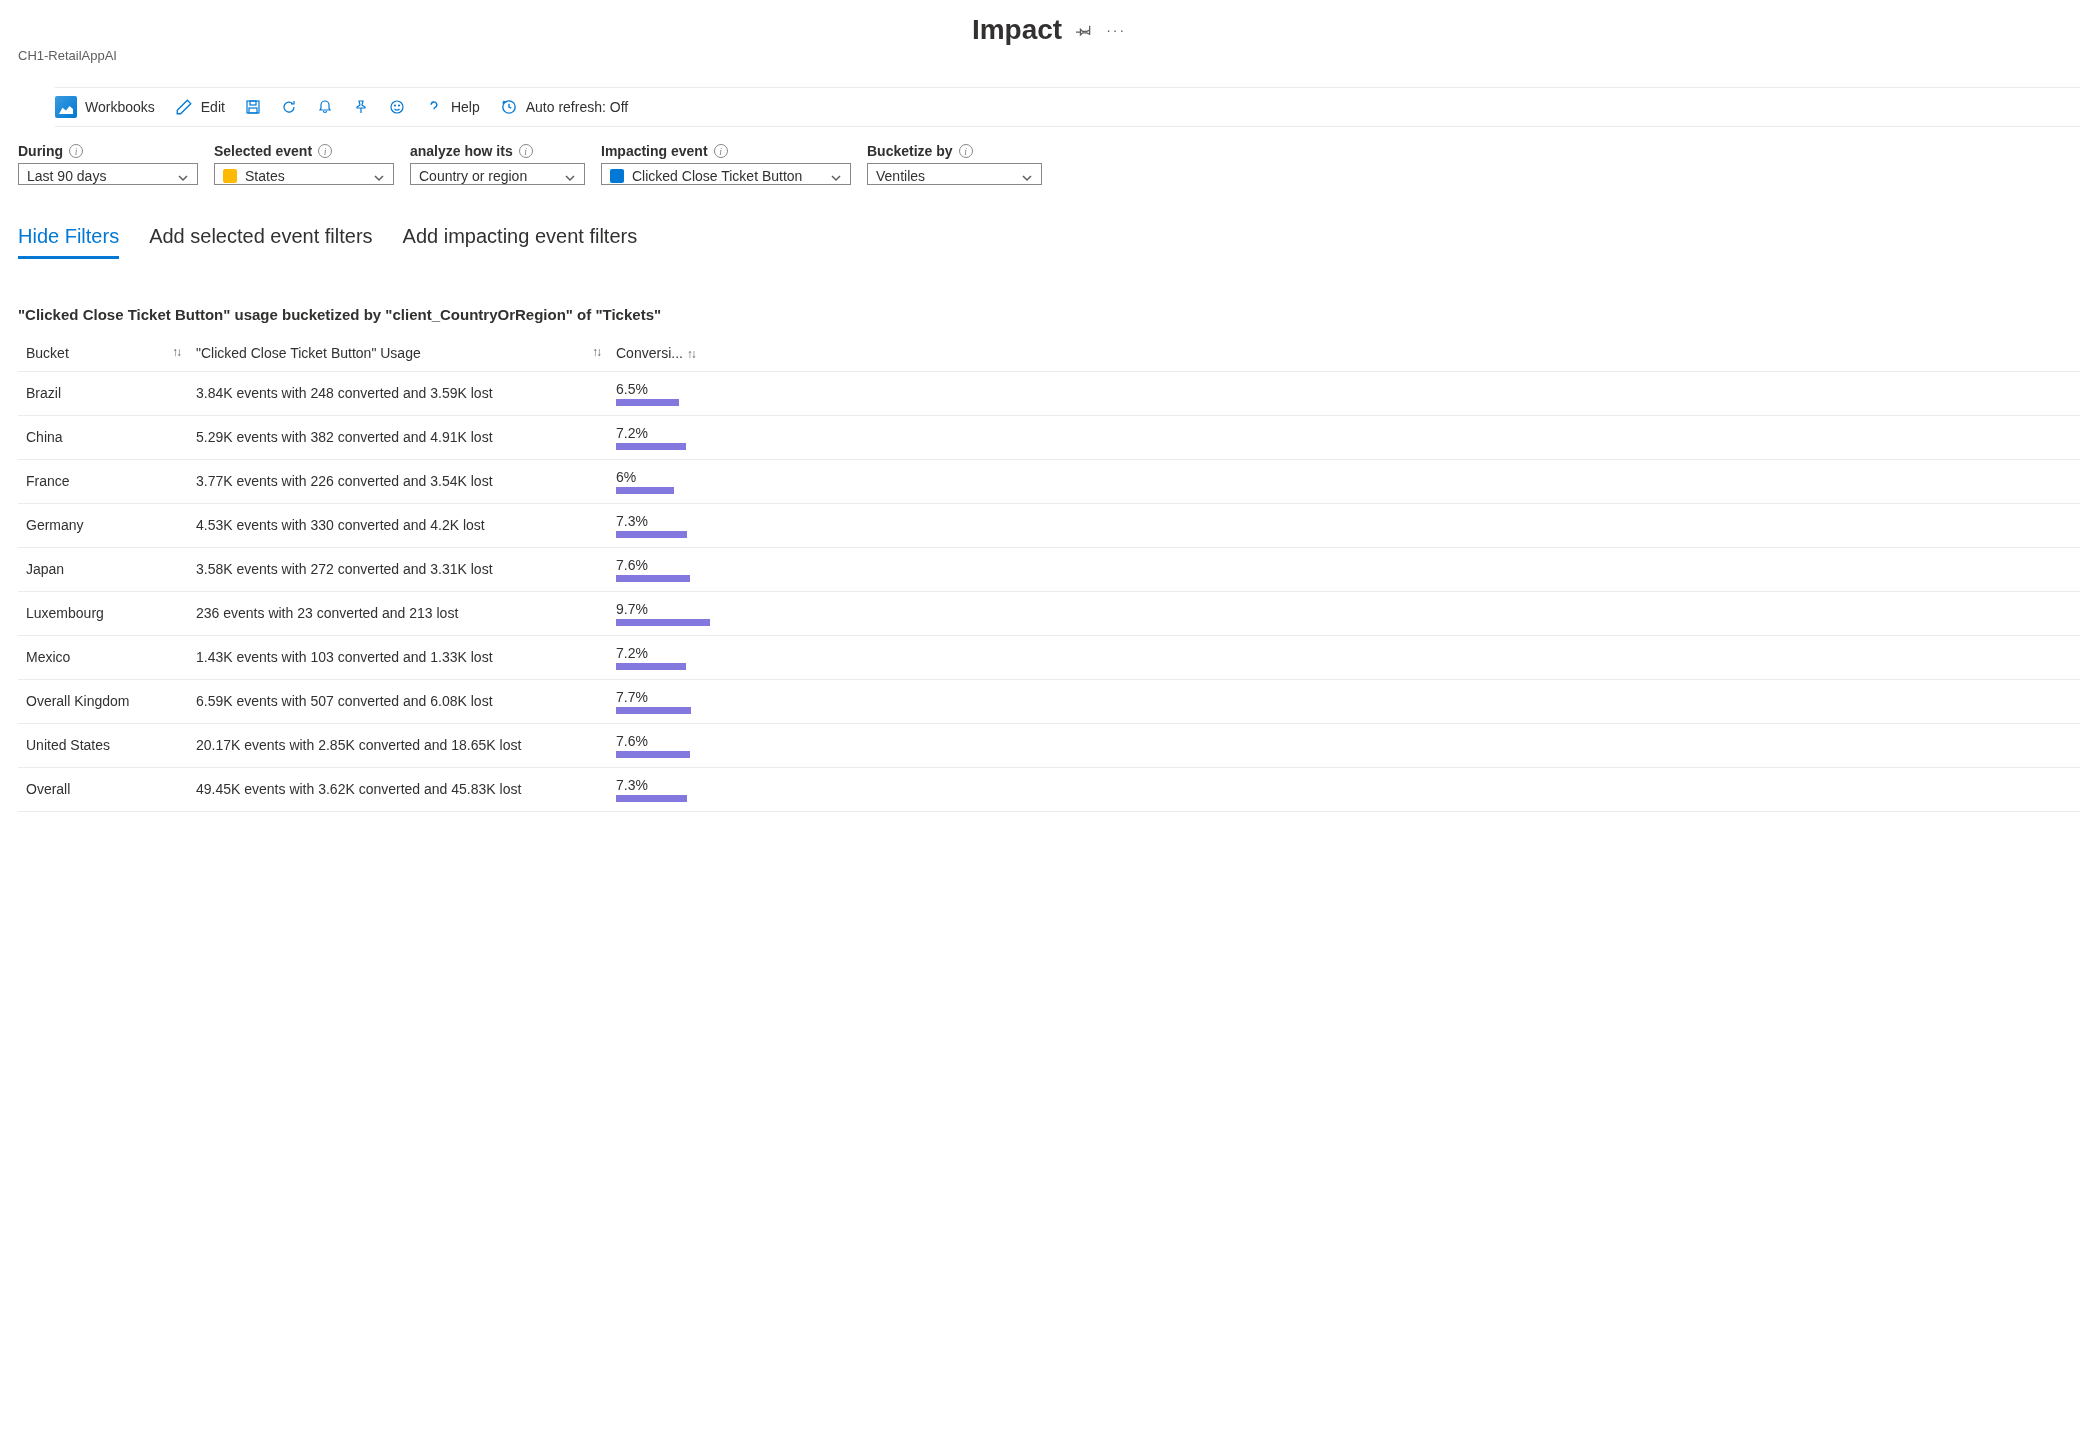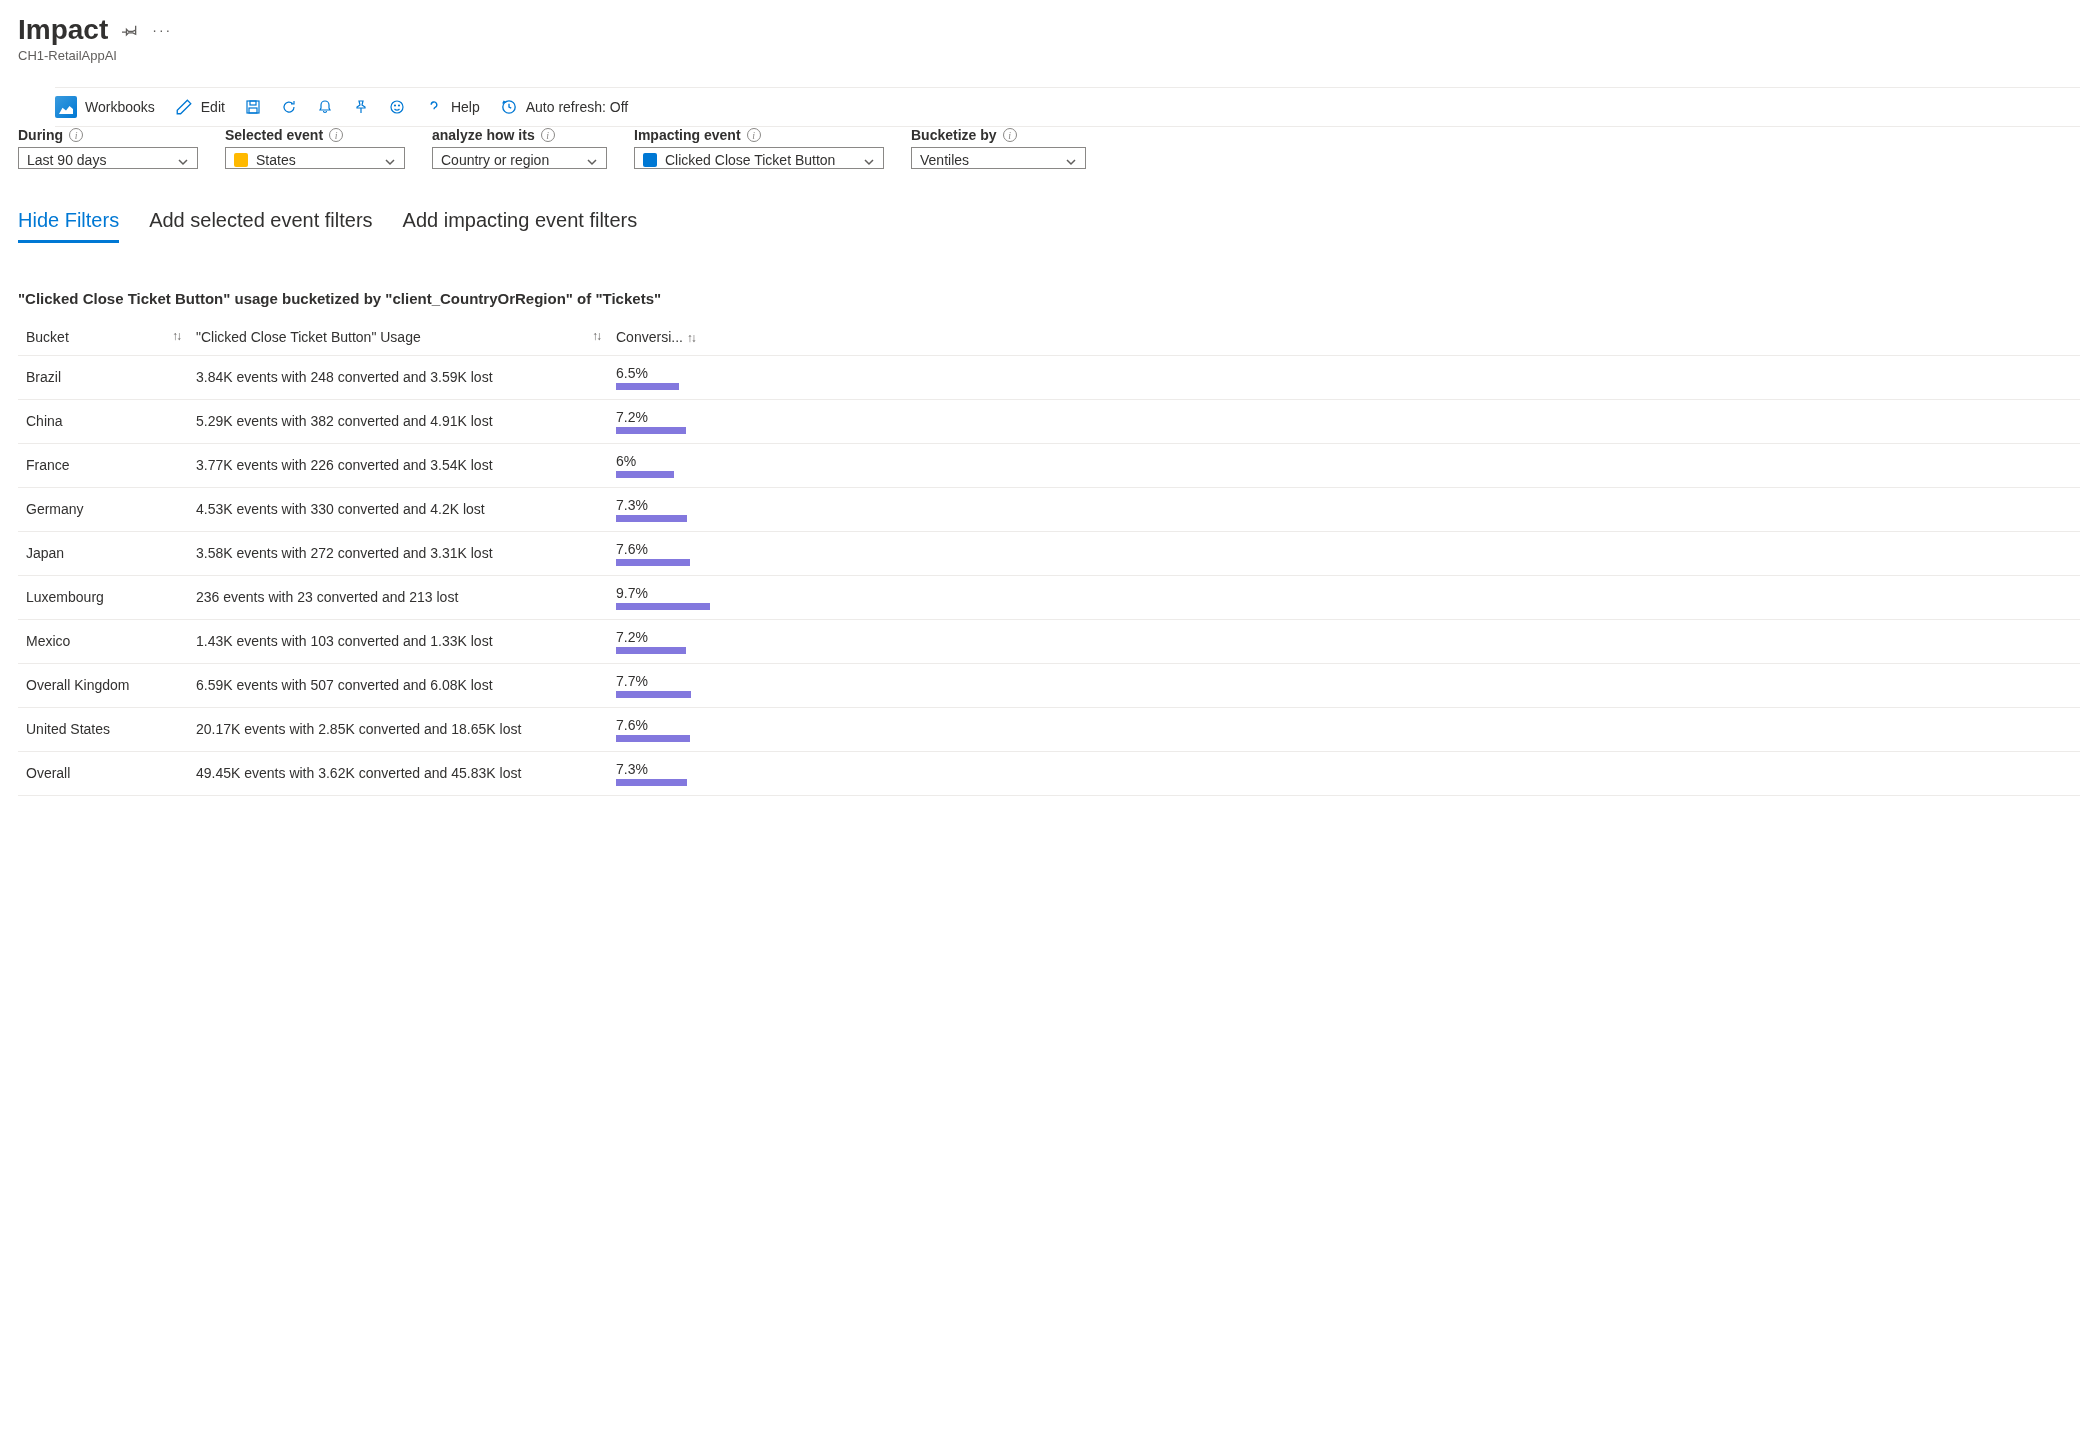--- a/index.html
+++ b/index.html
@@ -4,21 +4,21 @@
 <style>
   * { box-sizing: border-box; }
   body {
     margin: 0;
     font-family: "Segoe UI", -apple-system, BlinkMacSystemFont, sans-serif;
     font-size: 14px;
     color: #323130;
     background: #fff;
     padding: 14px 18px;
   }
-  .header-row { display: flex; align-items: center; gap: 14px; }
+  .header-row { display: flex; align-items: center; gap: 14px; justify-content: center; }
   .page-title { font-size: 28px; font-weight: 600; margin: 0; }
   .subtitle { font-size: 13px; color: #605e5c; margin-top: 2px; }
   .icon-btn { color: #605e5c; cursor: pointer; display:inline-flex; align-items:center; }
   .icon-btn svg { width: 16px; height: 16px; }
   .toolbar {
     margin-top: 24px;
     padding: 8px 0;
     border-top: 1px solid #edebe9;
     border-bottom: 1px solid #edebe9;
     display: flex;
@@ -31,21 +31,21 @@
   .tb-item .lbl { color: #323130; }
   .wb-icon {
     width: 22px; height: 22px;
     background: linear-gradient(135deg,#3a9bde,#0078d4);
     border-radius:2px; position:relative;
   }
   .wb-icon::after{
     content:''; position:absolute; left:4px; right:4px; bottom:4px; top:9px;
     background:#fff; clip-path: polygon(0 100%, 25% 30%, 50% 60%, 75% 10%, 100% 45%, 100% 100%);
   }
-  .filters-row { display:flex; gap:27px; margin-top:0; flex-wrap:wrap; }
+  .filters-row { display:flex; gap:16px; margin-top:16px; flex-wrap:wrap; }
   .filter-group { display:flex; flex-direction:column; gap:4px; }
   .filter-label { font-size:14px; font-weight:600; display:flex; align-items:center; gap:6px;}
   .info-circle {
     width:14px; height:14px; border:1px solid #8a8886; border-radius:50%;
     display:inline-flex; align-items:center; justify-content:center;
     font-size:10px; font-style:italic; color:#8a8886; font-family:serif;
     font-weight:normal;
   }
   .select-box {
     border:1px solid #8a8886; background:#fff; height:22px;

